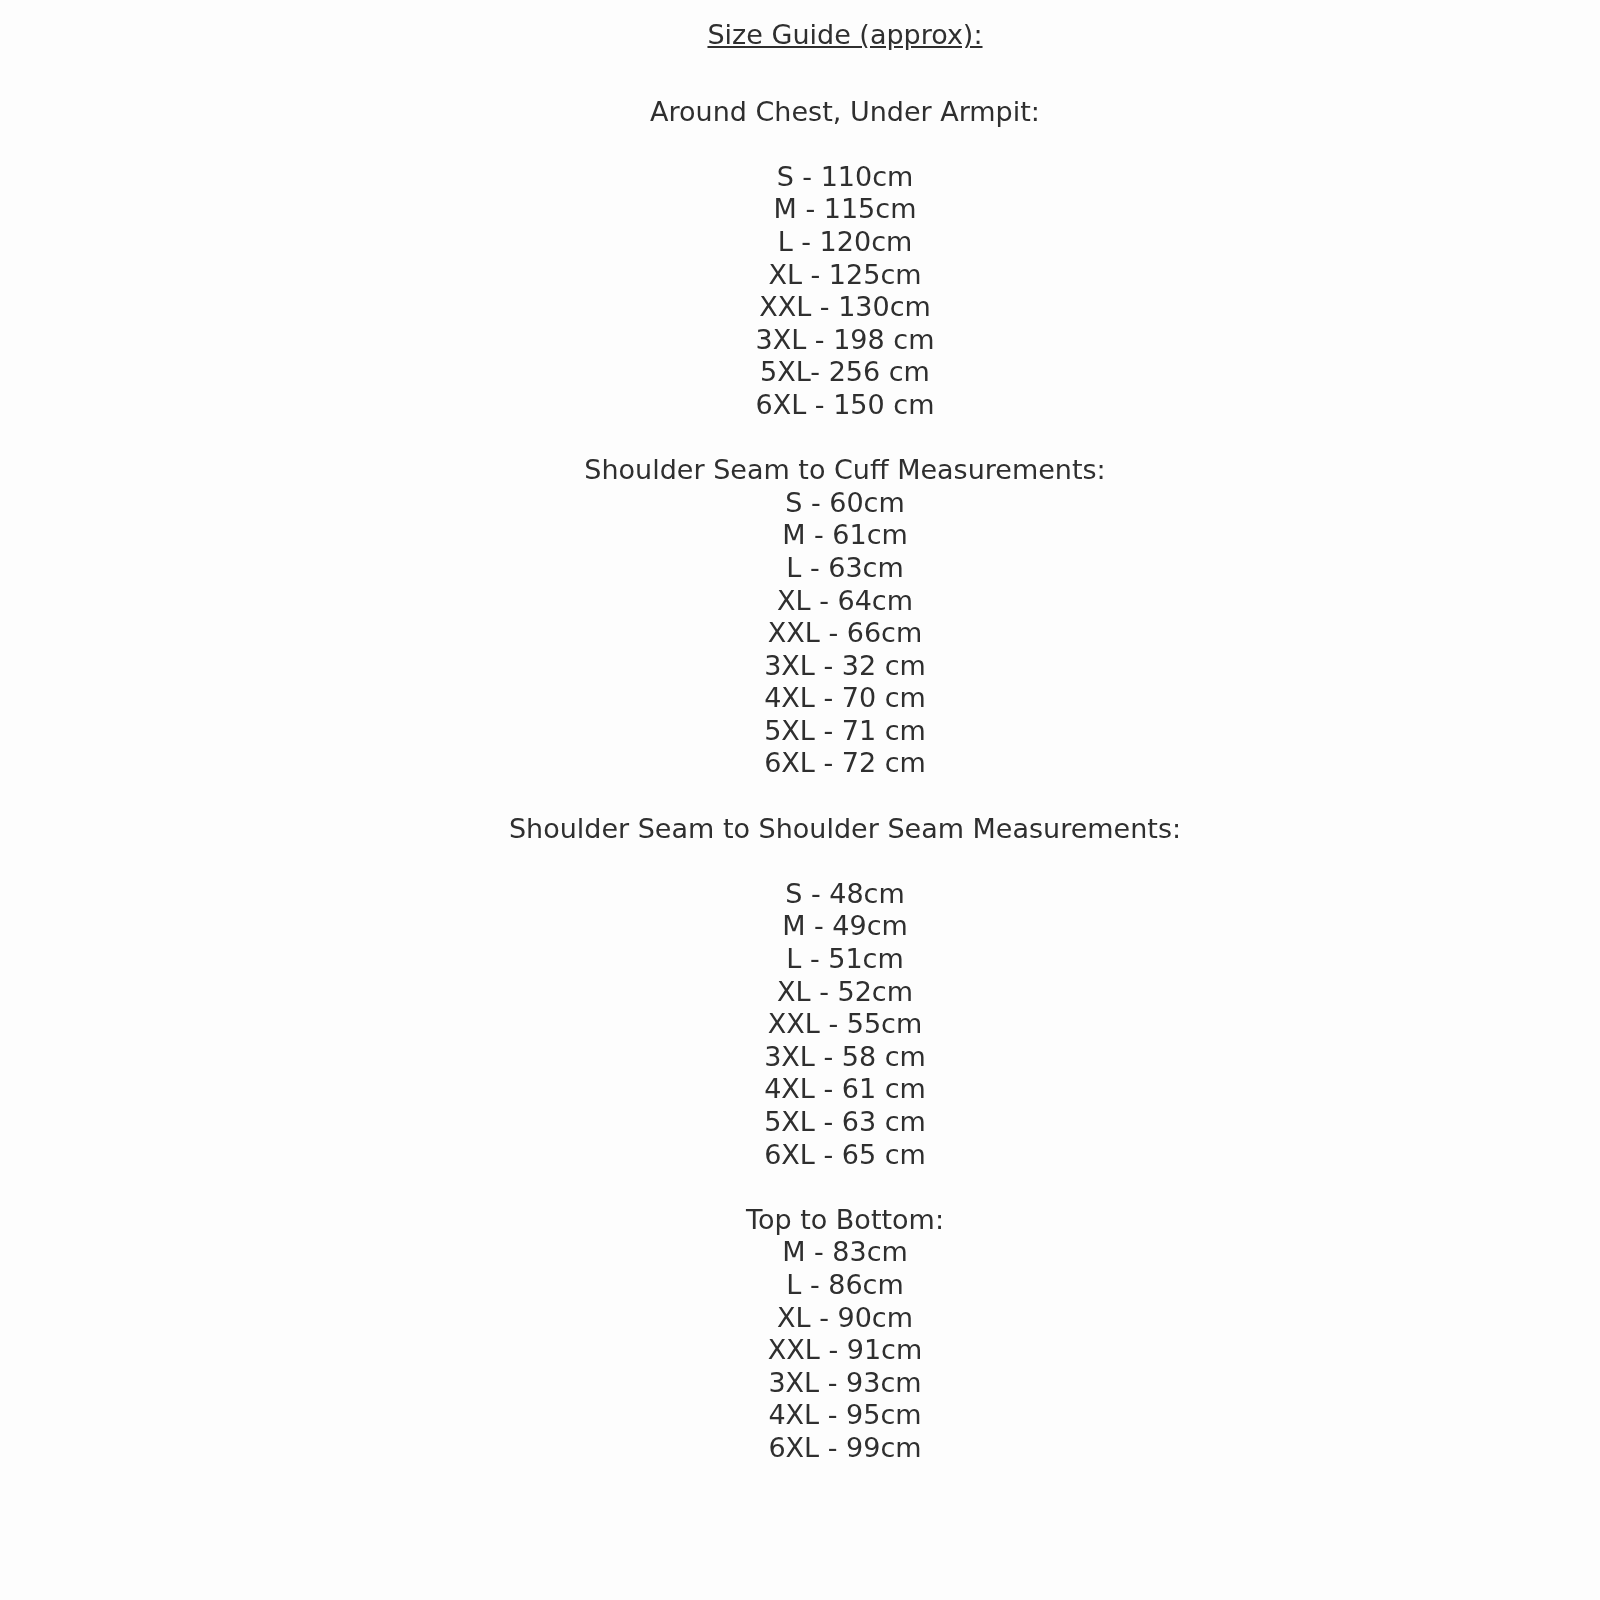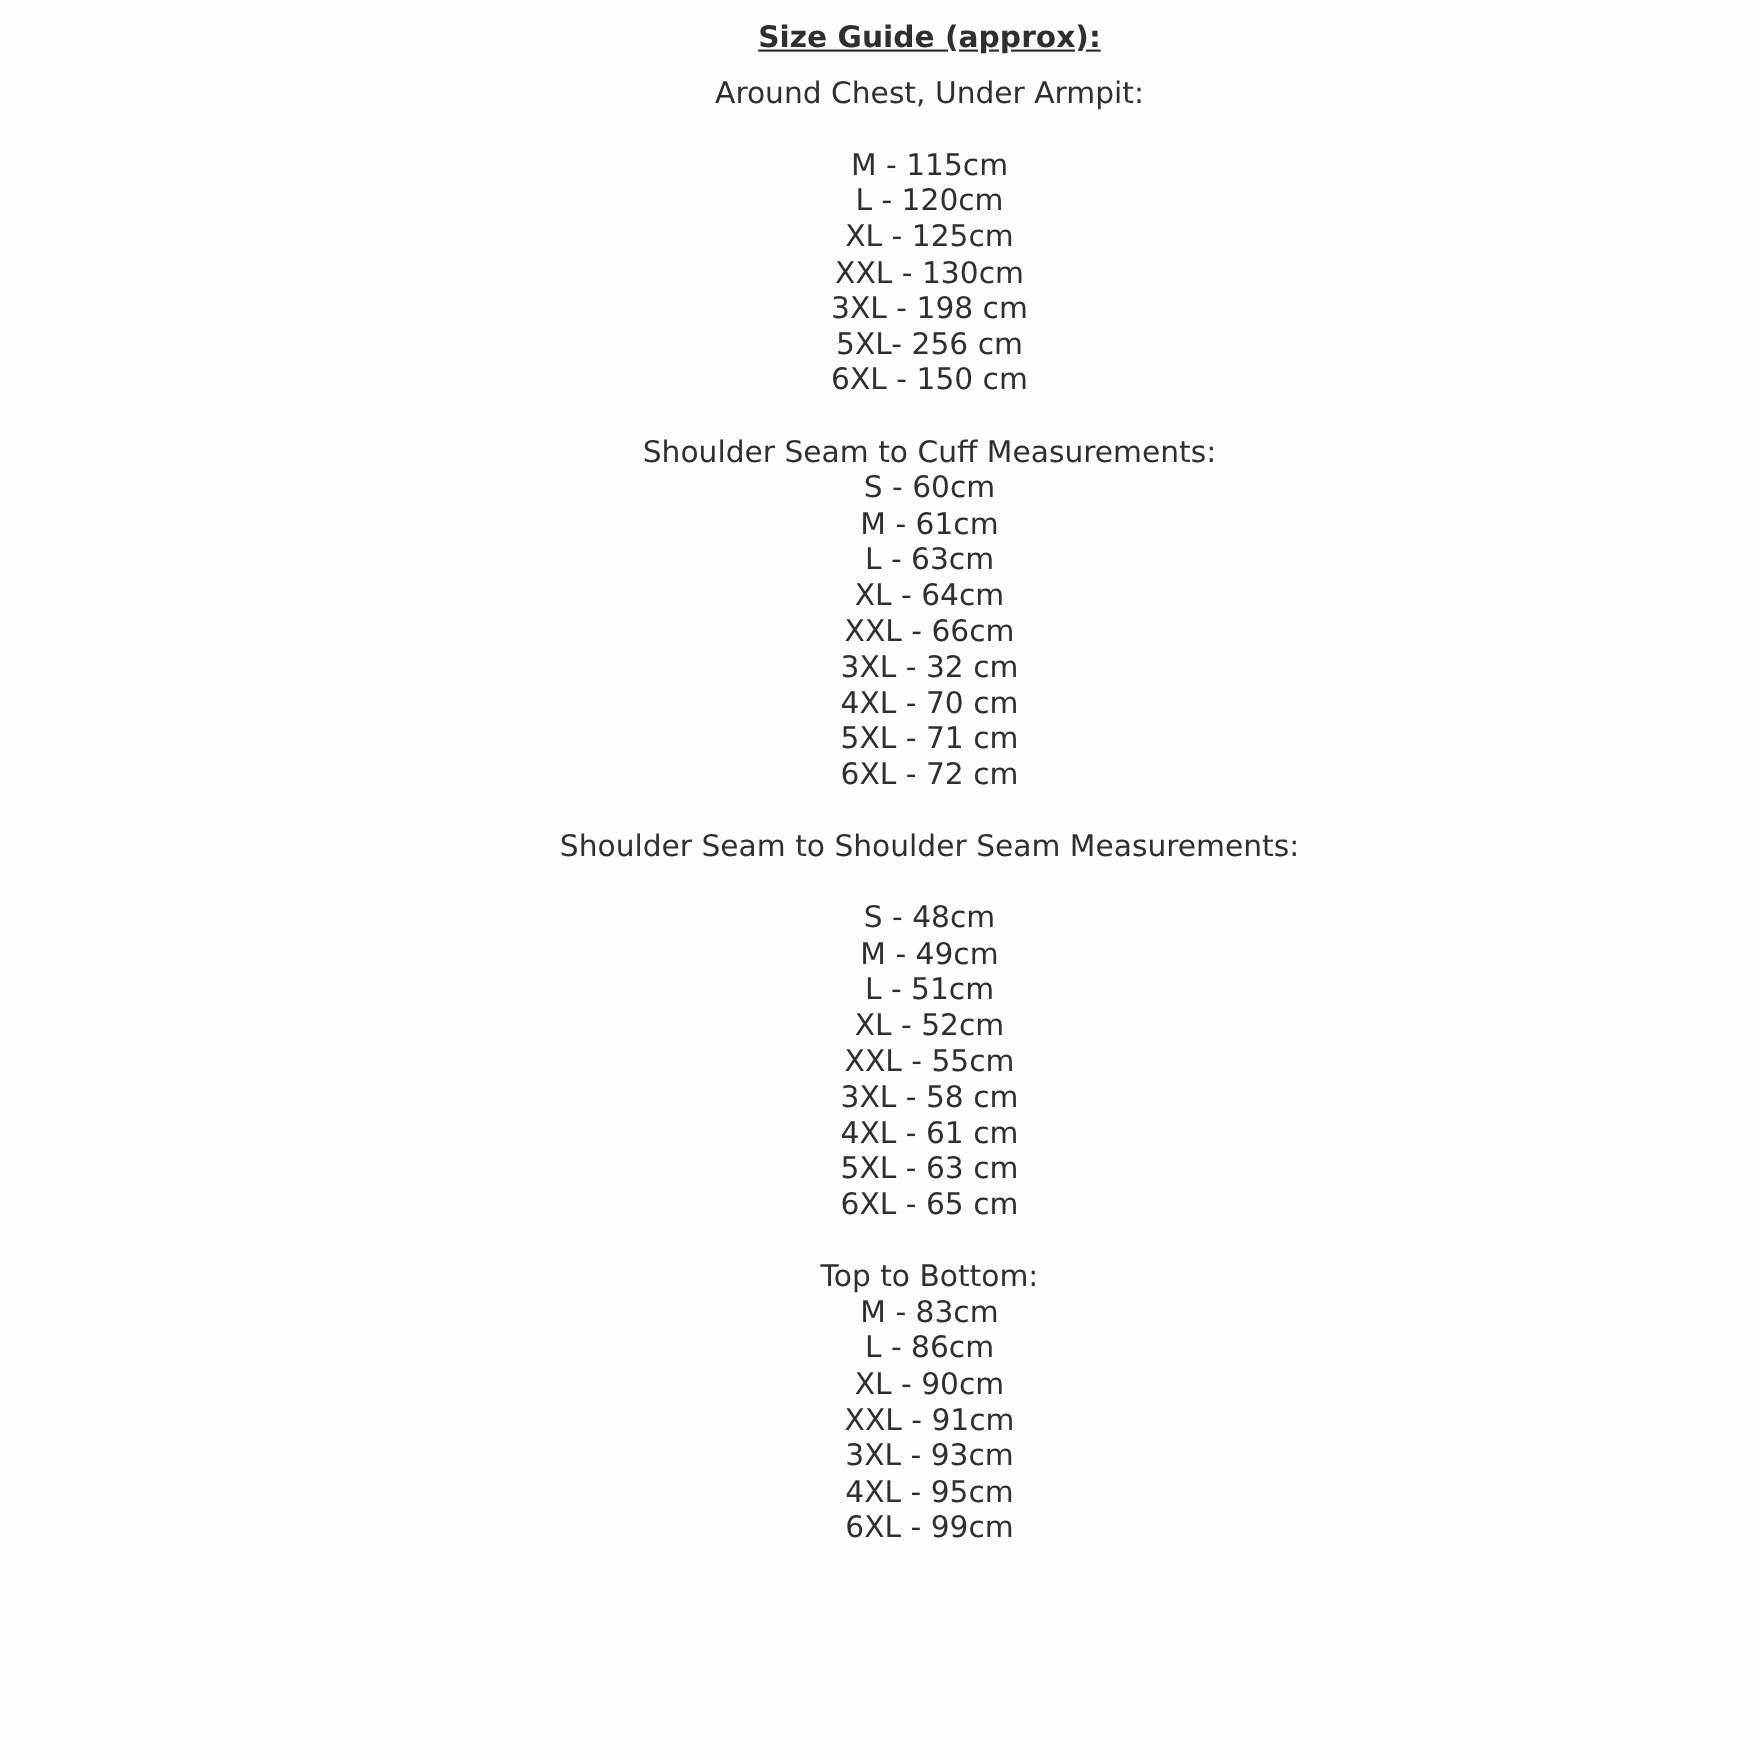--- a/index.html
+++ b/index.html
@@ -16,37 +16,37 @@
   .page {
     box-sizing: border-box;
     width: 1600px;
     height: 1600px;
     padding: 19px 0 0 90px; 
     text-align: center;
   }
   .line { white-space: pre; }
   .doc-title {
     text-decoration: underline;
-    margin-bottom: 18px;
-    font-weight: bold;
+    margin-bottom: 44px;
   }
   .section { margin-top: 32.6px; }
   .section-header { }
   .gap-below { margin-bottom: 32.6px; }
 </style>
 </head>
 <body>
 
 <div class="page">
 
   <div class="line doc-title">Size Guide (approx):</div>
 
   <div class="section" style="margin-top:3px">
     <div class="line section-header gap-below">Around Chest, Under Armpit:</div>
     <div>
+        <div class="line">S - 110cm</div>
         <div class="line">M - 115cm</div>
         <div class="line">L - 120cm</div>
         <div class="line">XL - 125cm</div>
         <div class="line">XXL - 130cm</div>
         <div class="line">3XL - 198 cm</div>
         <div class="line">5XL- 256 cm</div>
         <div class="line">6XL - 150 cm</div>
       </div>
   </div>
 

